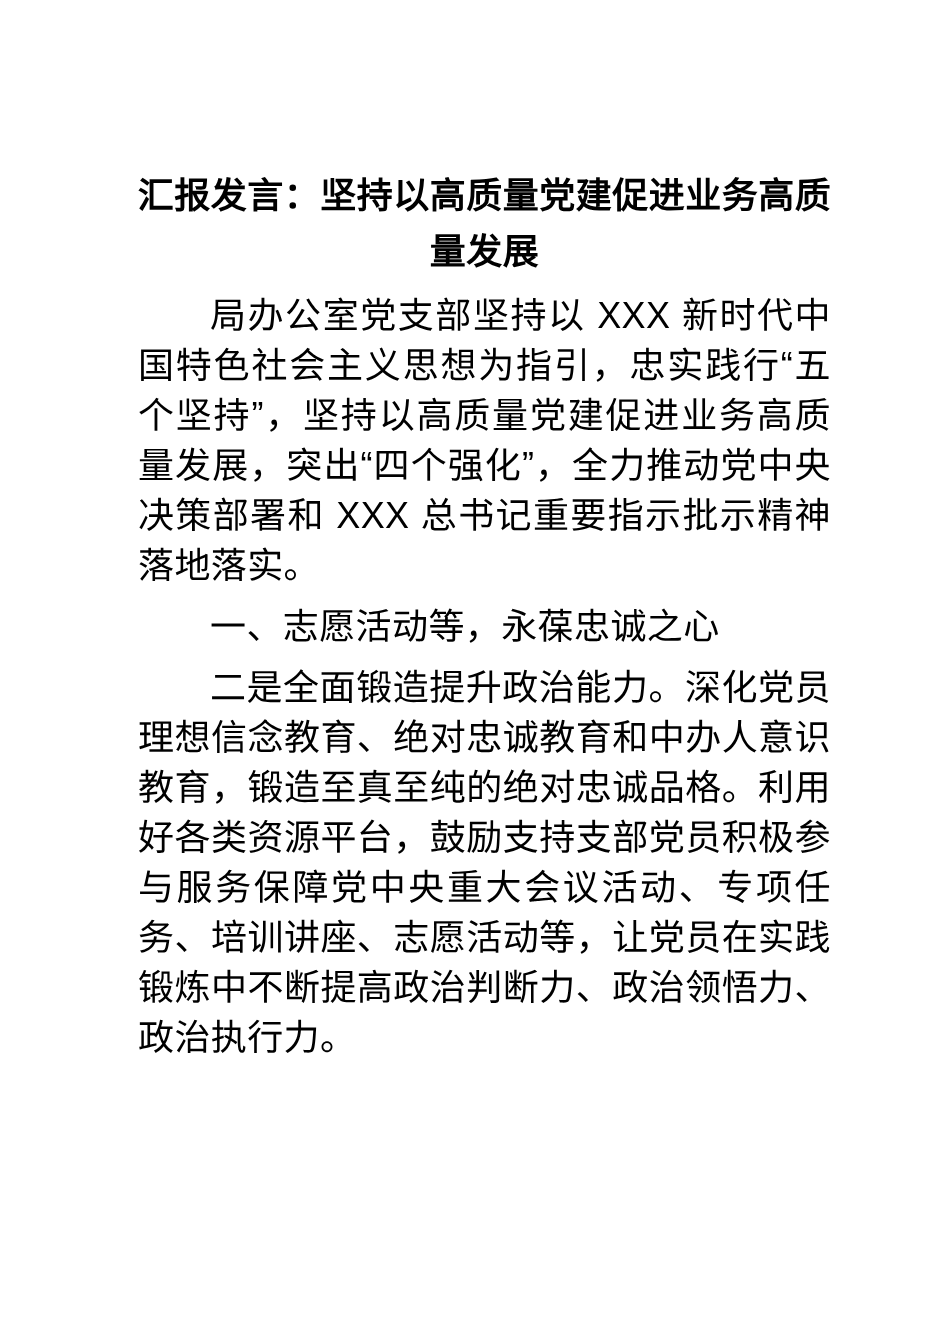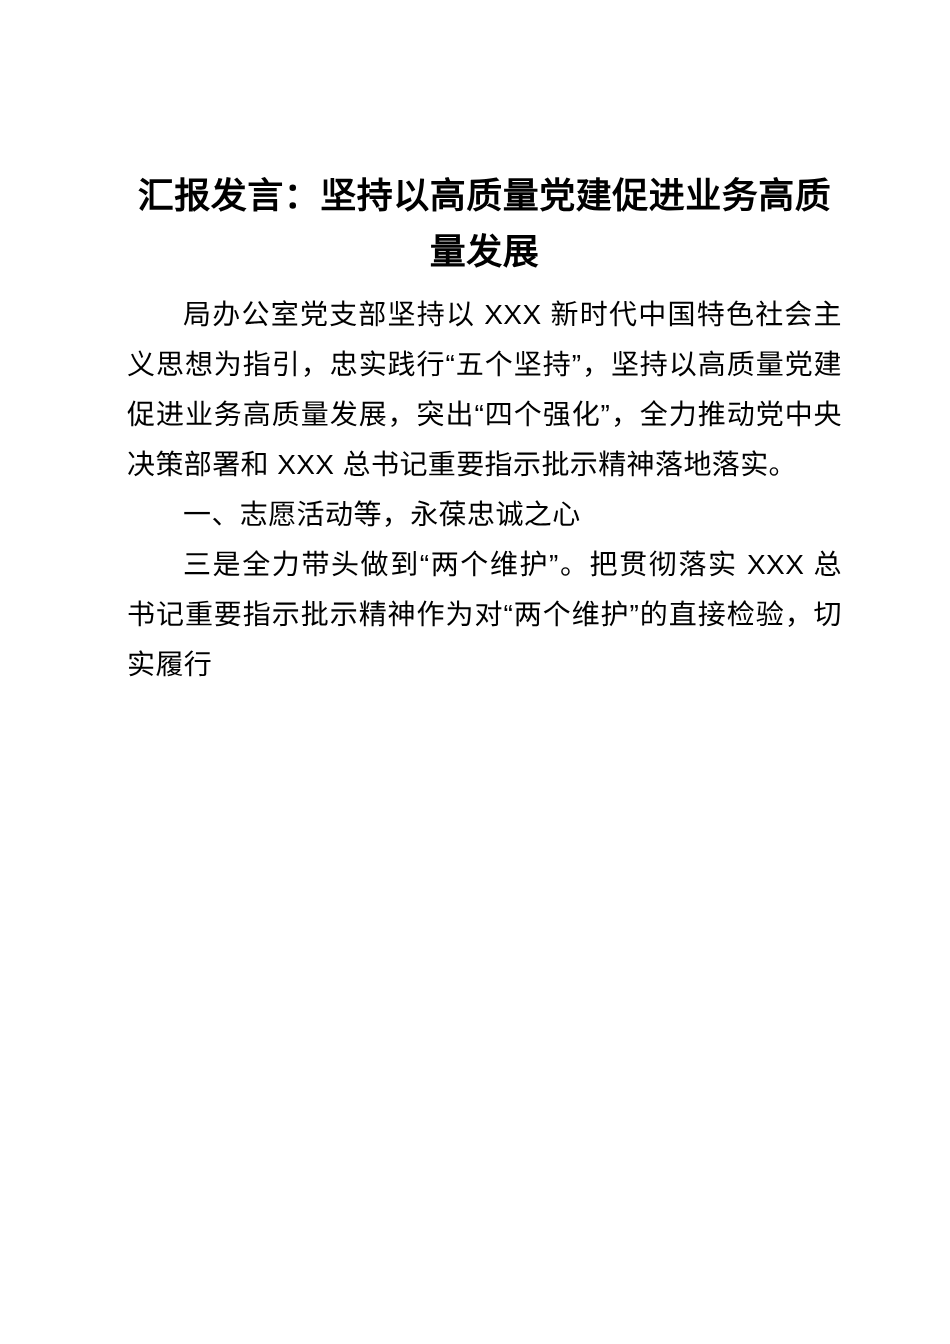--- a/index.html
+++ b/index.html
@@ -21,36 +21,36 @@
   }
   .doc-title {
     margin: 0 0 10px 0;
     font-size: 36px;
     font-weight: 700;
     line-height: 56px;
     text-align: center;
     letter-spacing: 0.5px;
   }
   .para {
-    margin: 0;
-    font-size: 28px;
+    margin: 11px;
+    font-size: 36px;
     font-weight: 400;
     line-height: 50px;
     text-align: justify;
     text-indent: 2em;
     letter-spacing: 0.4px;
     word-break: break-all;
   }
 </style>
 </head>
 <body>
 
 <div class="page">
   <h1 class="doc-title">汇报发言：坚持以高质量党建促进业务高质量发展</h1>
 
   <p class="para">局办公室党支部坚持以 XXX 新时代中国特色社会主义思想为指引，忠实践行“五个坚持”，坚持以高质量党建促进业务高质量发展，突出“四个强化”，全力推动党中央决策部署和 XXX 总书记重要指示批示精神落地落实。</p>
 
   <p class="para">一、志愿活动等，永葆忠诚之心</p>
 
 
+  <p class="para">二是全面锻造提升政治能力。深化党员理想信念教育、绝对忠诚教育和中办人意识教育，锻造至真至纯的绝对忠诚品格。利用好各类资源平台，鼓励支持支部党员积极参与服务保障党中央重大会议活动、专项任务、培训讲座、志愿活动等，让党员在实践锻炼中不断提高政治判断力、政治领悟力、政治执行力。</p>
 
-  <p class="para">三是全力带头做到“两个维护”。把贯彻落实 XXX 总书记重要指示批示精神作为对“两个维护”的直接检验，切实履行</p>
 </div>
 
 </body></html>

